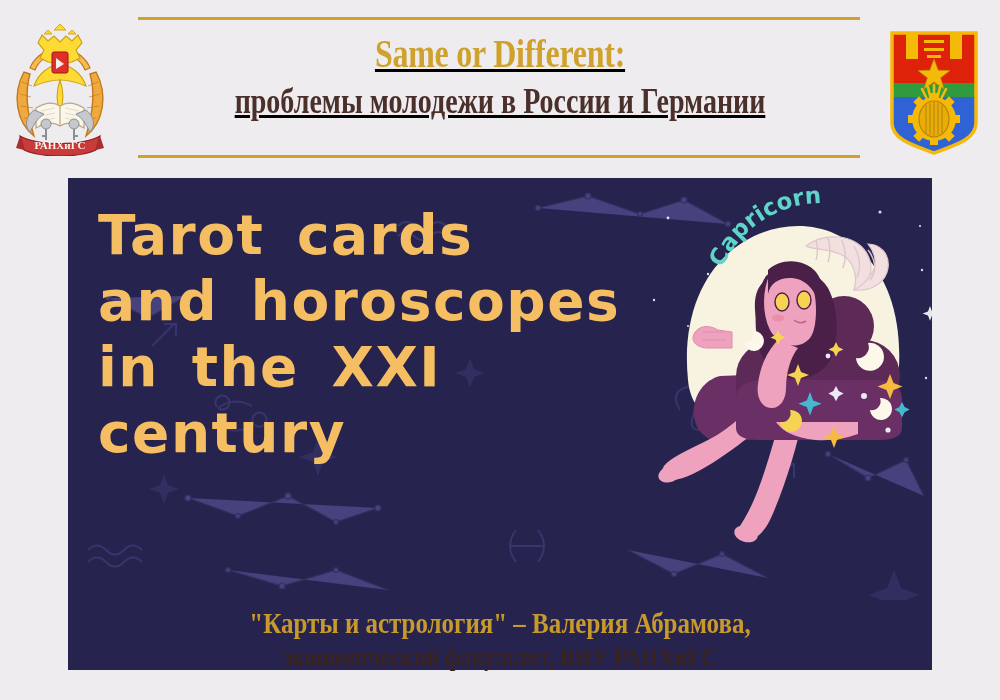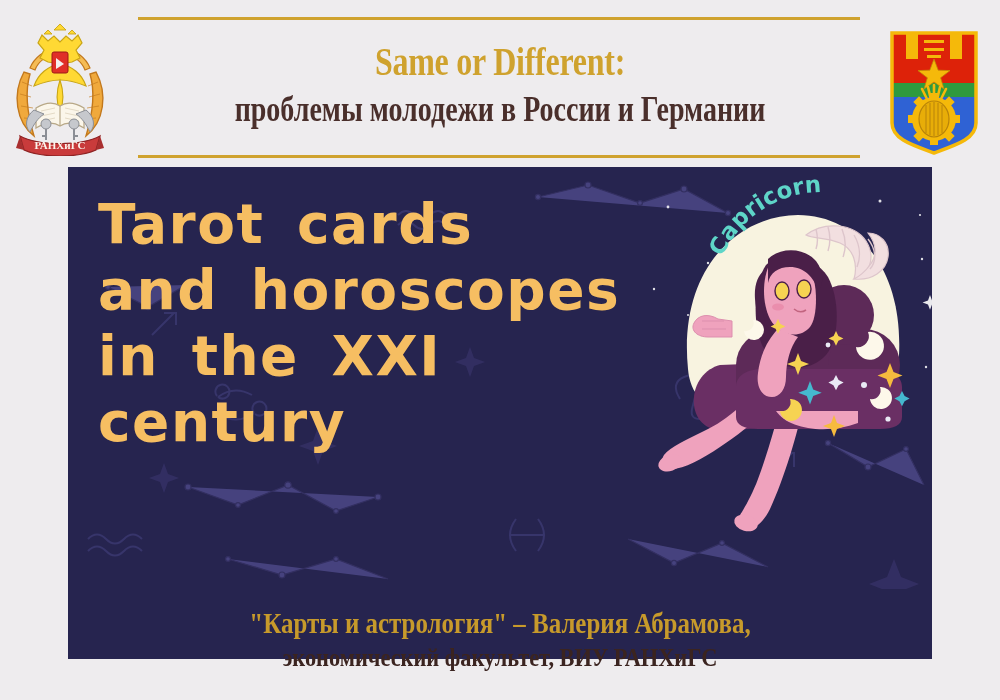--- a/index.html
+++ b/index.html
@@ -15,21 +15,21 @@
   .header { position: absolute; left: 0; top: 0; width: 1000px; height: 172px; }
 
   .emblem-ranepa { position: absolute; left: 4px; top: 24px; width: 112px; height: 132px; }
   .emblem-volgograd { position: absolute; left: 884px; top: 27px; width: 100px; height: 128px; }
 
   .rule { position: absolute; left: 138px; height: 3px; width: 722px;
           background: #CFA22E; }
   .rule.top { top: 17px; }
   .rule.bottom { top: 155px; }
 
-  .title-block { position: absolute; left: 130px; top: 40px; width: 740px; text-align: center; }
+  .title-block { position: absolute; left: 130px; top: 32px; width: 740px; text-align: center; text-decoration: underline; }
   .title-en {
     font-family: "Liberation Serif", serif;
     font-weight: bold;
     font-size: 39px;
     line-height: 44px;
     letter-spacing: -0.3px;
     color: #CFA22E;
     transform: scaleX(0.82);
     transform-origin: center center;
     white-space: nowrap;
@@ -42,21 +42,21 @@
     color: #4a2f2b;
     transform: scaleX(0.80);
     transform-origin: center center;
     white-space: nowrap;
     margin-top: 5px;
   }
 
   
   .slide {
     position: absolute;
-    left: 68px; top: 167px;
+    left: 68px; top: 178px;
     width: 864px; height: 492px;
     background: #26244f;
     overflow: hidden;
   }
   .slide-bg { position: absolute; inset: 0; }
 
   .slide-title {
     position: absolute;
     left: 30px; top: 24px;
     width: 560px;

